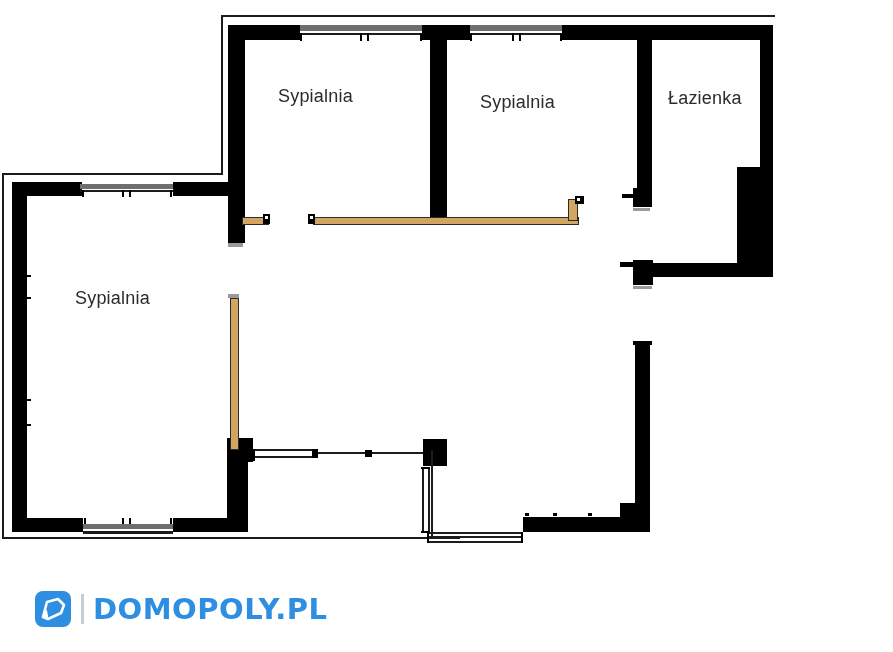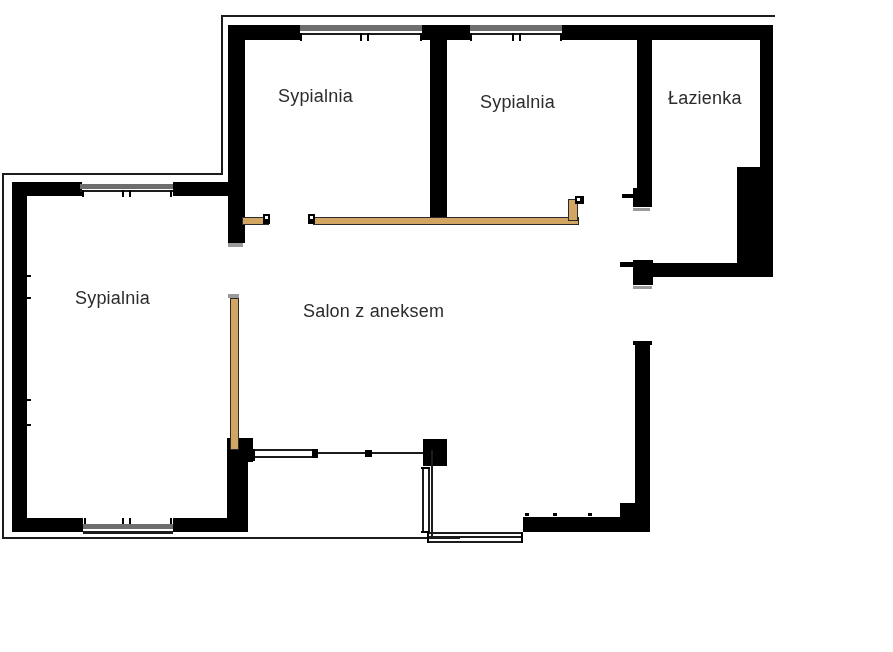--- a/index.html
+++ b/index.html
@@ -140,16 +140,25 @@
   <div class="tick" style="left:26px;top:424px;width:5px;height:2px"></div>
 
   <div class="tick" style="left:525px;top:513px;width:4px;height:3px"></div>
   <div class="tick" style="left:553px;top:513px;width:4px;height:3px"></div>
   <div class="tick" style="left:588px;top:513px;width:4px;height:3px"></div>
 
   <span class="room-label" style="left:278px;top:86px">Sypialnia</span>
   <span class="room-label" style="left:480px;top:92px">Sypialnia</span>
   <span class="room-label" style="left:668px;top:88px">Łazienka</span>
   <span class="room-label" style="left:75px;top:288px">Sypialnia</span>
-  <span class="room-label" style="left:303px;top:301px">Salon z aneksem</span>
 
+  <div class="brand">
+    <div class="brand-box">
+      <svg width="36" height="36" viewBox="0 0 36 36">
+        <polygon points="8,26 12,11 23,8 29,14 26,22 13,28" fill="none" stroke="#ffffff" stroke-width="2.6" stroke-linejoin="round"></polygon>
+        <polygon points="8,26 13,28 11.5,19.5" fill="#ffffff" stroke="#ffffff" stroke-width="1" stroke-linejoin="round"></polygon>
+      </svg>
+    </div>
+    <div class="brand-sep"></div>
+    <div class="brand-text">DOMOPOLY.PL</div>
+  </div>
 
 </div>
 
 </body></html>

